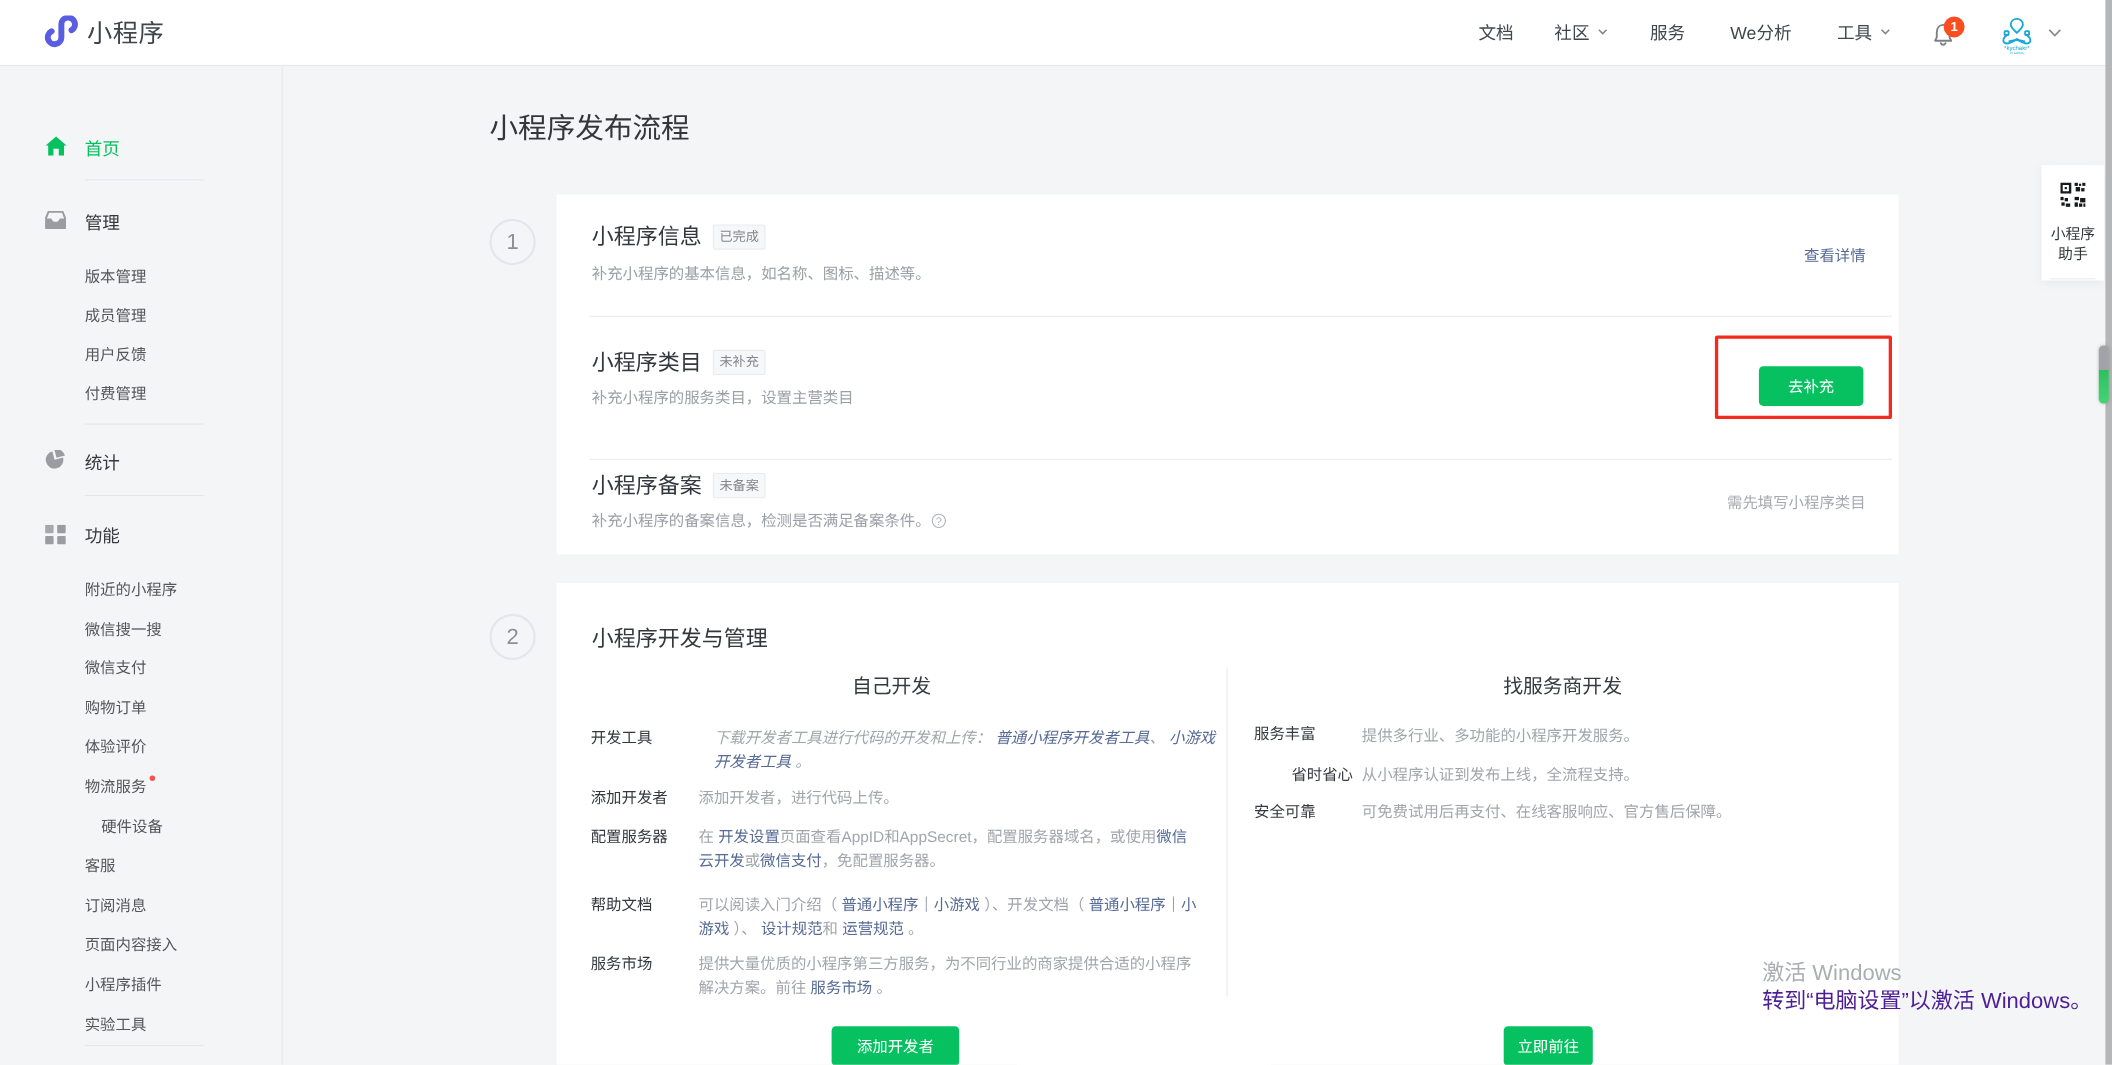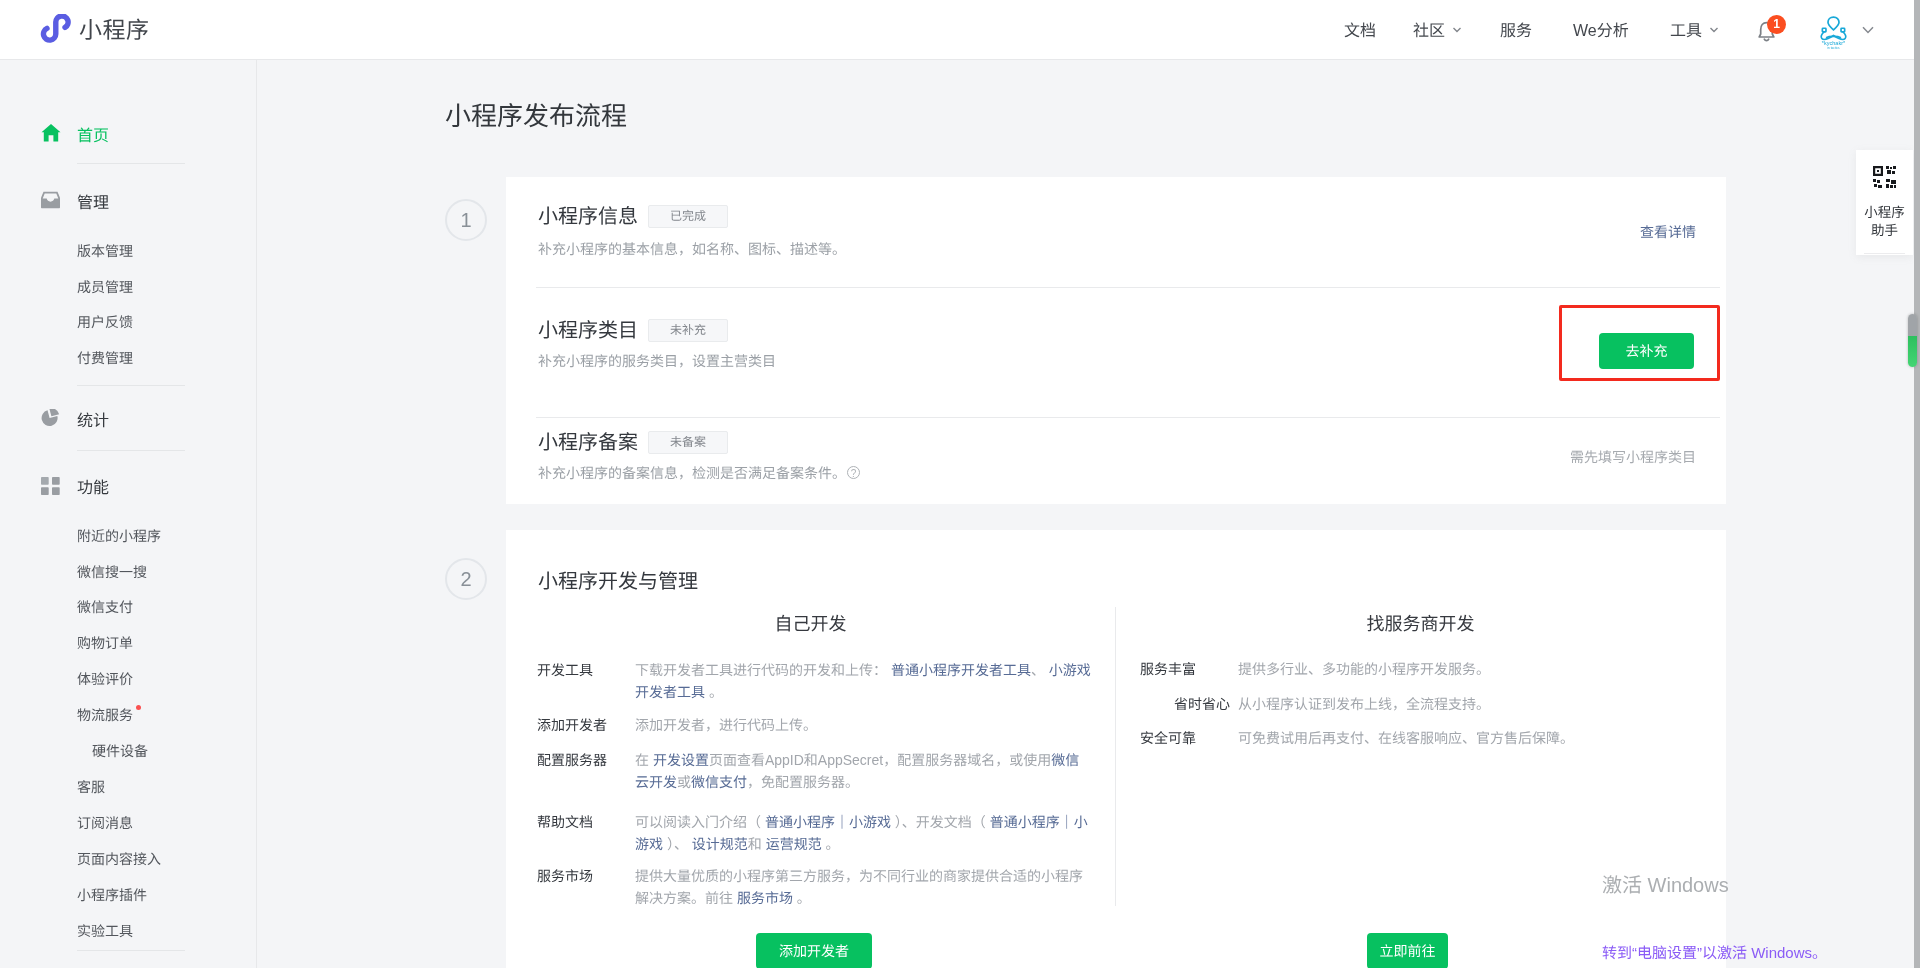--- a/index.html
+++ b/index.html
@@ -16,21 +16,21 @@
 .sico { position:absolute; left:41px; }
 .stxt { position:absolute; left:77px; font-size:16px; }
 .ssub { position:absolute; left:77px; font-size:14px; color:#53575d; }
 .sdiv { position:absolute; left:77px; width:108px; height:1px; background:#e4e6e8; }
 #vline { position:absolute; left:256px; top:60px; width:1px; height:908px; background:#e7e8ea; }
 
 #ptitle { position:absolute; left:445px; top:99px; font-size:26px; color:#33373c; line-height:35px; }
 .card { position:absolute; left:506px; width:1220px; background:#fff; }
 .ncircle { position:absolute; left:445px; width:42px; height:42px; border:2px solid #e3e6ea; border-radius:50%; text-align:center; line-height:38px; font-size:20px; color:#899097; background:#f4f5f7; }
 .rowtitle { position:absolute; left:32px; font-size:20px; color:#34383e; line-height:28px; }
-.tag { display:inline-block; margin-left:10px; vertical-align:3px; font-size:12px; color:#83878d; background:#f6f7f9; border:1px solid #e9ebed; border-radius:2px; padding:3px 21px; line-height:15px; }
+.tag { display:inline-block; margin-left:10px; vertical-align:3px; font-size:12px; color:#83878d; background:#f6f7f9; border:1px solid #e9ebed; border-radius:2px; padding:3px 5px; line-height:15px; }
 .rowdesc { position:absolute; left:32px; font-size:14px; color:#9ba0a6; line-height:20px; }
 .cdiv { position:absolute; left:30px; right:6px; height:1px; background:#e9eaec; }
 .blue { color:#576b95; }
 .gbtn { position:absolute; height:36px; background:#07c160; color:#fff; font-size:14px; text-align:center; line-height:36px; border-radius:4px; }
 .lbl { position:absolute; font-size:14px; color:#35393f; line-height:22px; white-space:nowrap; }
 .ltxt { position:absolute; font-size:14px; color:#a2a6ac; line-height:22px; }
 .colhead { position:absolute; font-size:18px; color:#36393f; line-height:24px; }
 </style>
 </head>
 <body>
@@ -140,49 +140,49 @@
 </div>
 
 <div class="ncircle" style="top:558px;">2</div>
 <div class="card" id="card2" style="top:530px; height:438px;">
   <div class="rowtitle" style="top:37px;">小程序开发与管理</div>
   <div class="abs" style="left:609px; top:77px; width:1px; height:299px; background:#e9eaec;"></div>
   <div class="colhead" style="left:0; top:82px; width:609px; text-align:center;">自己开发</div>
   <div class="colhead" style="left:609px; top:82px; width:611px; text-align:center;">找服务商开发</div>
 
   <div class="lbl" style="left:31px; top:129px;">开发工具</div>
-  <div class="ltxt" style="left:129px; top:129px; width:500px;">下载开发者工具进行代码的开发和上传： <span class="blue">普通小程序开发者工具</span>、 <span class="blue">小游戏<br>开发者工具</span> 。</div>
+  <div class="ltxt" style="left:143px; top:129px; width:500px;font-style:italic;">下载开发者工具进行代码的开发和上传： <span class="blue">普通小程序开发者工具</span>、 <span class="blue">小游戏<br>开发者工具</span> 。</div>
 
   <div class="lbl" style="left:31px; top:184px;">添加开发者</div>
   <div class="ltxt" style="left:129px; top:184px; width:500px;">添加开发者，进行代码上传。</div>
 
   <div class="lbl" style="left:31px; top:219px;">配置服务器</div>
   <div class="ltxt" style="left:129px; top:219px; width:500px;">在 <span class="blue">开发设置</span>页面查看AppID和AppSecret，配置服务器域名，或使用<span class="blue">微信<br>云开发</span>或<span class="blue">微信支付</span>，免配置服务器。</div>
 
   <div class="lbl" style="left:31px; top:281px;">帮助文档</div>
   <div class="ltxt" style="left:129px; top:281px; width:500px;">可以阅读入门介绍（ <span class="blue">普通小程序｜小游戏</span> ）、开发文档（ <span class="blue">普通小程序｜小<br>游戏</span> ）、 <span class="blue">设计规范</span>和 <span class="blue">运营规范</span> 。</div>
 
   <div class="lbl" style="left:31px; top:335px;">服务市场</div>
   <div class="ltxt" style="left:129px; top:335px; width:500px;">提供大量优质的小程序第三方服务，为不同行业的商家提供合适的小程序<br>解决方案。前往 <span class="blue">服务市场</span> 。</div>
 
-  <div class="lbl" style="left:634px; top:128px;">服务丰富</div>
+  <div class="lbl" style="left:634px; top:128px;font-family:Liberation Serif, serif;">服务丰富</div>
   <div class="ltxt" style="left:732px; top:128px; width:460px;">提供多行业、多功能的小程序开发服务。</div>
   <div class="lbl" style="left:668px; top:163px;">省时省心</div>
   <div class="ltxt" style="left:732px; top:163px; width:460px;">从小程序认证到发布上线，全流程支持。</div>
   <div class="lbl" style="left:634px; top:197px;">安全可靠</div>
   <div class="ltxt" style="left:732px; top:197px; width:460px;">可免费试用后再支付、在线客服响应、官方售后保障。</div>
 
   <div class="gbtn" style="left:250px; top:403px; width:116px;">添加开发者</div>
   <div class="gbtn" style="left:861px; top:403px; width:81px;">立即前往</div>
 </div>
 
 <div class="abs" style="left:1559px; top:305px; width:161px; height:76px; border:3px solid #f32a1e; border-radius:2px; z-index:9;"></div>
 
 <div class="abs" style="left:1602px; top:871px; font-size:20px; color:#abaeb1; z-index:8; line-height:28px;">激活 Windows</div>
-<div class="abs" style="left:1602px; top:900px; font-size:15px; color:#8b5cf6; z-index:8; line-height:20px;margin-top:43px;">转到“电脑设置”以激活 Windows。</div>
+<div class="abs" style="left:1602px; top:900px; font-size:20px; color:#4c1d95; z-index:8; line-height:20px;">转到“电脑设置”以激活 Windows。</div>
 
 <div class="abs" id="qrwidget" style="left:1856px; top:150px; width:57px; height:105px; background:#fff; box-shadow:0 2px 8px rgba(150,150,150,0.12); z-index:6;">
   <svg class="abs" style="left:17px; top:16px;" width="23" height="23" viewBox="0 0 23 23">
     <g fill="#17191c">
       <path d="M0 0 h10 v10 h-10 Z M2.2 2.2 v5.6 h5.6 v-5.6 Z"></path>
       <rect x="4" y="4" width="2" height="2"></rect>
       <rect x="13" y="0" width="3" height="3"></rect>
       <rect x="17" y="1" width="2" height="2"></rect>
       <rect x="20" y="0" width="3" height="3"></rect>
       <rect x="14" y="4" width="4" height="4"></rect>

